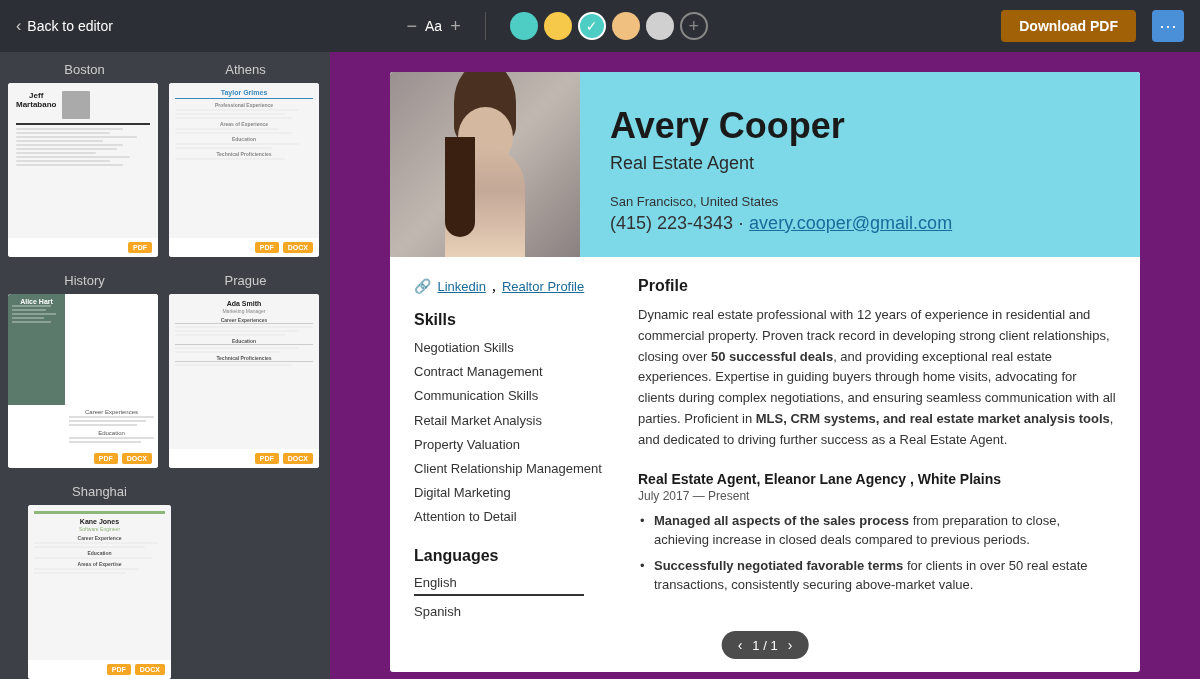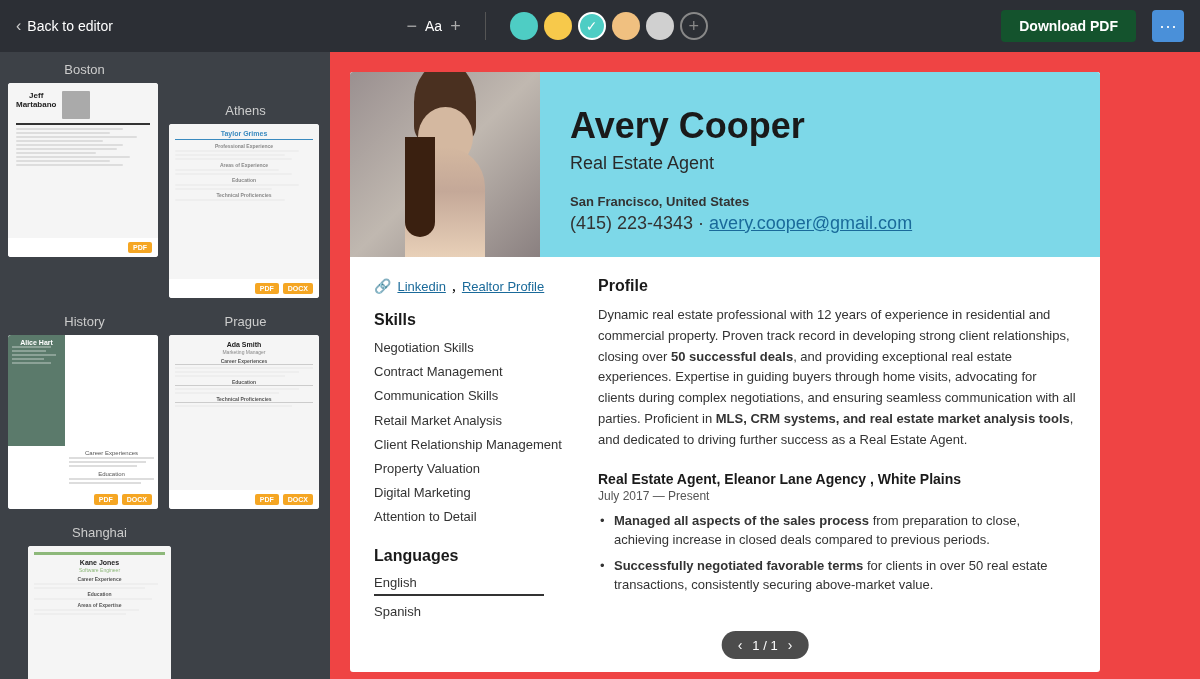--- a/index.html
+++ b/index.html
@@ -32,21 +32,21 @@
     .swatch {
       width: 28px; height: 28px; border-radius: 50%; cursor: pointer; display: flex; align-items: center; justify-content: center;
     }
     .swatch.green { background: #4ecdc4; }
     .swatch.yellow { background: #f7c94b; }
     .swatch.teal-check { background: #4ecdc4; border: 2px solid #fff; }
     .swatch.peach { background: #f0c080; }
     .swatch.light-gray { background: #d0d0d0; }
     .swatch.plus-swatch { background: transparent; border: 2px solid #888; color: #888; font-size: 18px; }
     #download-btn {
-      background: #14532d; color: #fff; border: none; padding: 8px 18px;
+      background: #a16207; color: #fff; border: none; padding: 8px 18px;
       border-radius: 4px; font-size: 14px; cursor: pointer; font-weight: bold;
     }
     #more-btn {
       background: #4a90d9; border: none; color: #fff; width: 32px; height: 32px;
       border-radius: 4px; cursor: pointer; font-size: 18px; display: flex; align-items: center; justify-content: center;
     }
 
     
     #main { display: flex; flex: 1; overflow: hidden; }
 
@@ -114,21 +114,21 @@
       padding: 2px 5px; border-radius: 2px; font-weight: bold;
     }
 
     
     #left-panel::-webkit-scrollbar { width: 6px; }
     #left-panel::-webkit-scrollbar-track { background: #3d4147; }
     #left-panel::-webkit-scrollbar-thumb { background: #555; border-radius: 3px; }
 
     
     #content-area {
-      flex: 1; background: #ef4444; overflow-y: auto; display: flex; 
+      flex: 1; background: #701a75; overflow-y: auto; display: flex; justify-content: center;
       padding: 20px;
       position: relative;
     }
     #content-area::-webkit-scrollbar { width: 6px; }
     #content-area::-webkit-scrollbar-track { background: #4a4f57; }
     #content-area::-webkit-scrollbar-thumb { background: #666; border-radius: 3px; }
 
     
     #resume-page {
       background: #fff;
@@ -181,21 +181,21 @@
     #resume-name-block {
       flex: 1;
       background: #7dd8e8;
       padding: 30px 30px 20px;
       display: flex;
       flex-direction: column;
       justify-content: center;
     }
     #resume-name { font-size: 36px; font-weight: bold; color: #1a1a1a; margin-bottom: 6px; font-family: 'Arial', sans-serif; }
     #resume-title { font-size: 18px; color: #2a2a2a; margin-bottom: 20px; font-family: 'Arial', sans-serif; }
-    #resume-location { font-size: 13px; color: #333; margin-bottom: 4px; font-family: 'Arial', sans-serif; font-weight: bold; }
+    #resume-location { font-size: 13px; color: #333; margin-bottom: 4px; font-family: 'Arial', sans-serif; }
     #resume-contact { font-size: 18px; color: #333; font-family: 'Arial', sans-serif; }
     #resume-contact a { color: #1a6a9a; }
 
     
     #resume-body { display: flex; padding: 20px 24px; gap: 24px; }
     #resume-left { width: 200px; flex-shrink: 0; }
     #resume-right { flex: 1; }
 
     .section-title {
       font-size: 16px; font-weight: bold; color: #1a1a1a;
@@ -310,21 +310,21 @@
               <div class="bp-sl" style="width:70%"></div>
               <div class="bp-sl" style="width:80%"></div>
             </div>
           </div>
           <div class="badge-row">
             <span class="badge">PDF</span>
           </div>
         </div>
       </div>
 
-      <div style="text-align:center; flex:1;margin-top:41px;">
+      <div style="text-align:center; flex:1;">
         <div class="template-section-title">Athens</div>
         <div class="template-card single">
           <div class="template-preview athens-preview">
             <div class="ap-name">Taylor Grimes</div>
             <div class="ap-line"></div>
             <div class="ap-section">Professional Experience</div>
             <div class="ap-text" style="width:90%"></div>
             <div class="ap-text" style="width:80%"></div>
             <div class="ap-text" style="width:85%"></div>
             <div class="ap-section">Areas of Experience</div>
@@ -458,22 +458,22 @@
             <a href="#" class="link-text">Linkedin</a>
             <span>, </span>
             <a href="#" class="link-text">Realtor Profile</a>
           </div>
 
           <div class="section-title">Skills</div>
           <div class="skill-item">Negotiation Skills</div>
           <div class="skill-item">Contract Management</div>
           <div class="skill-item">Communication Skills</div>
           <div class="skill-item">Retail Market Analysis</div>
+          <div class="skill-item">Property Valuation</div>
           <div class="skill-item">Client Relationship Management</div>
-          <div class="skill-item">Property Valuation</div>
           <div class="skill-item">Digital Marketing</div>
           <div class="skill-item">Attention to Detail</div>
 
           <div class="lang-section">
             <div class="section-title">Languages</div>
             <div class="lang-item">English</div>
             <div class="lang-bar"></div>
             <div class="lang-item">Spanish</div>
           </div>
 

